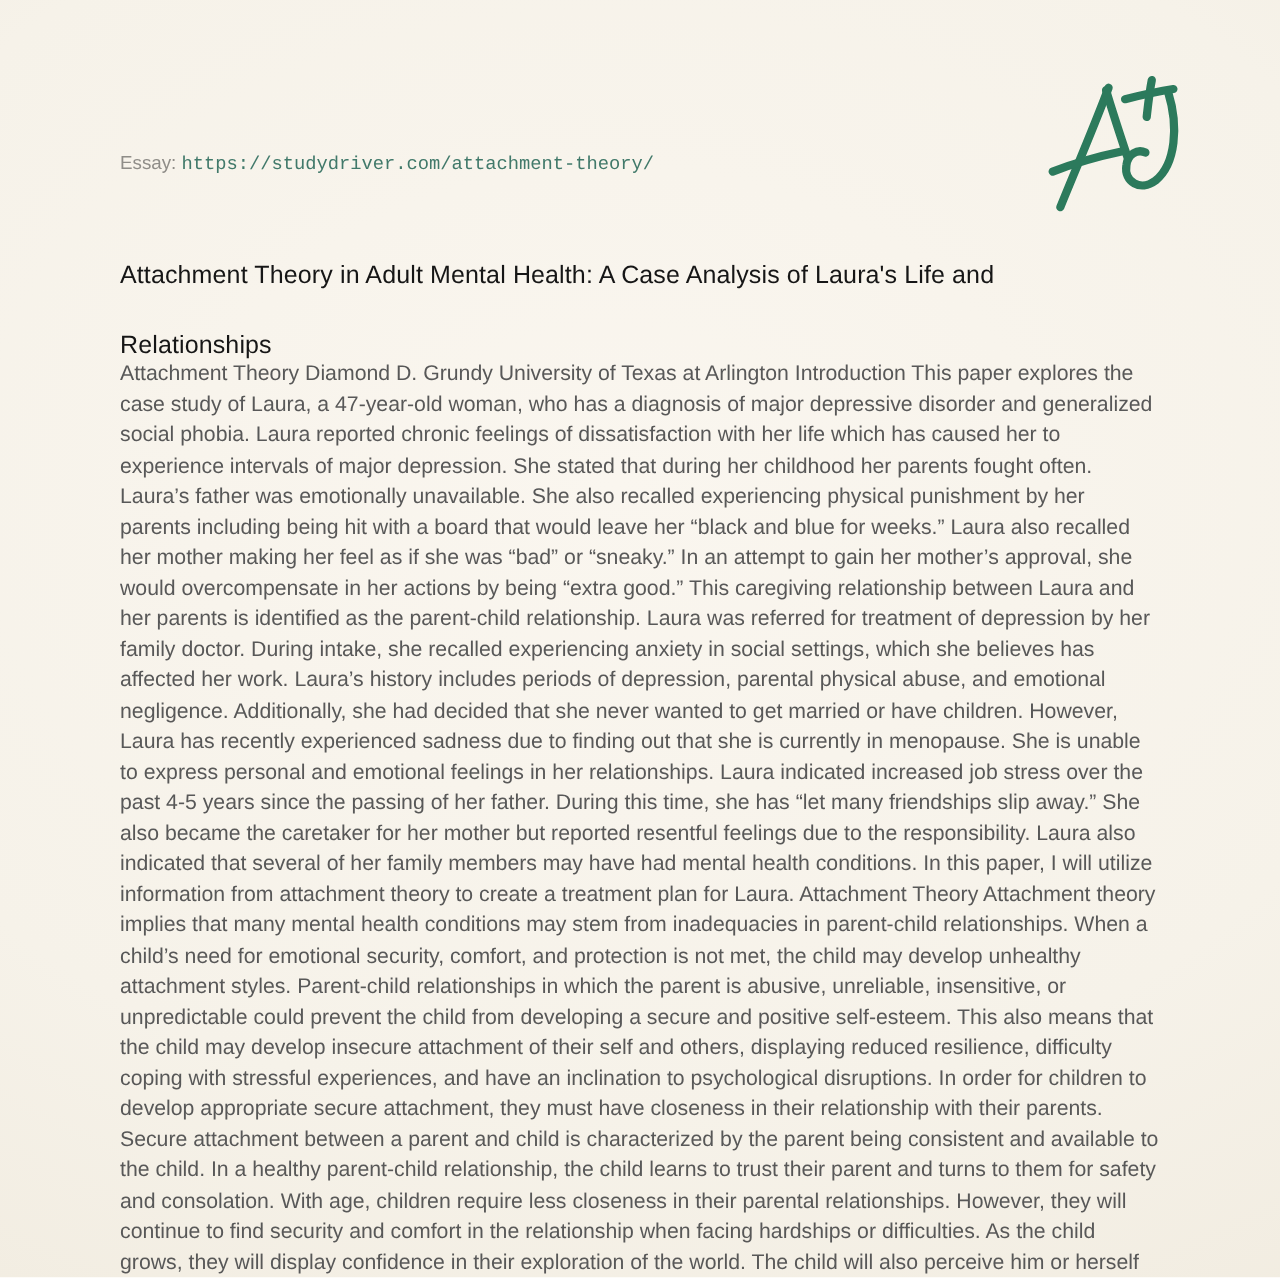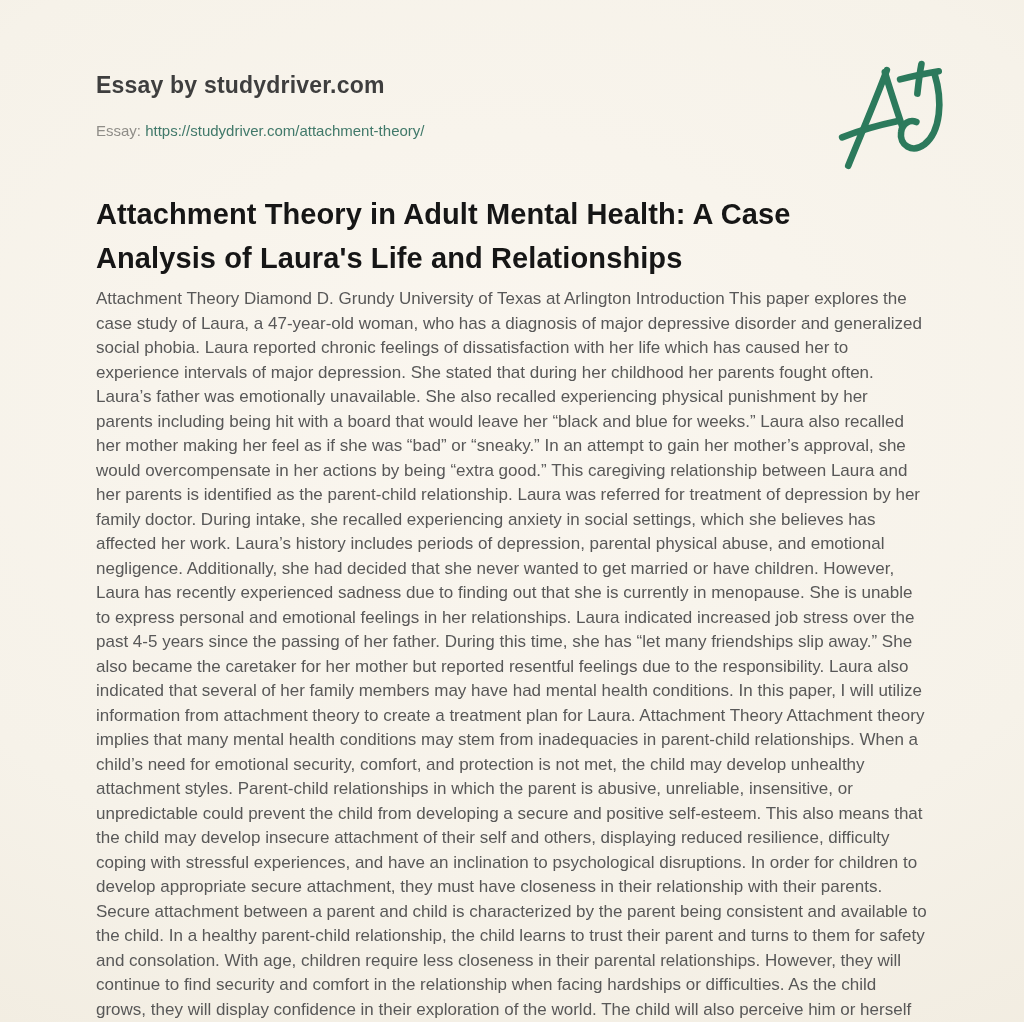--- a/index.html
+++ b/index.html
@@ -31,62 +31,62 @@
   .source-line {
     position: absolute;
     left: 96px;
     top: 122px;
     font-size: 15px;
     color: #8f8d88;
   }
   .source-line a {
     color: #41796a;
     text-decoration: none;
+    font-family: Liberation Mono, monospace;
   }
   .logo {
     position: absolute;
     left: 834px;
     top: 58px;
     width: 122px;
     height: 122px;
   }
   .logo svg {
     width: 100%;
     height: 100%;
   }
   .title {
     position: absolute;
     left: 96px;
     top: 192px;
     width: 790px;
     margin: 0;
-    font-size: 29px;
-    line-height: 44px;
-    font-weight: bold;
+    font-size: 20px;
+    line-height: 56px;
+    font-weight: normal;
     color: #161616;
     letter-spacing: 0.1px;
   }
   .body-text {
     position: absolute;
     left: 96px;
     top: 287px;
     width: 833px;
     margin: 0;
     font-size: 17px;
     line-height: 24.5px;
     color: #585858;
     text-align: left;
   }
 </style>
 </head>
 <body>
 
 <div class="page">
 
-  <div class="byline">Essay by studydriver.com</div>
 
   <div class="source-line">
     <span>Essay:</span>
     <a href="#">https://studydriver.com/attachment-theory/</a>
   </div>
 
   <div class="logo">
     <svg viewBox="0 0 120 120" fill="none" stroke="#2c7a5c" stroke-width="6.5" stroke-linecap="round">
 
       <path d="M14,106 C27,74 40,44 52,12"></path>

